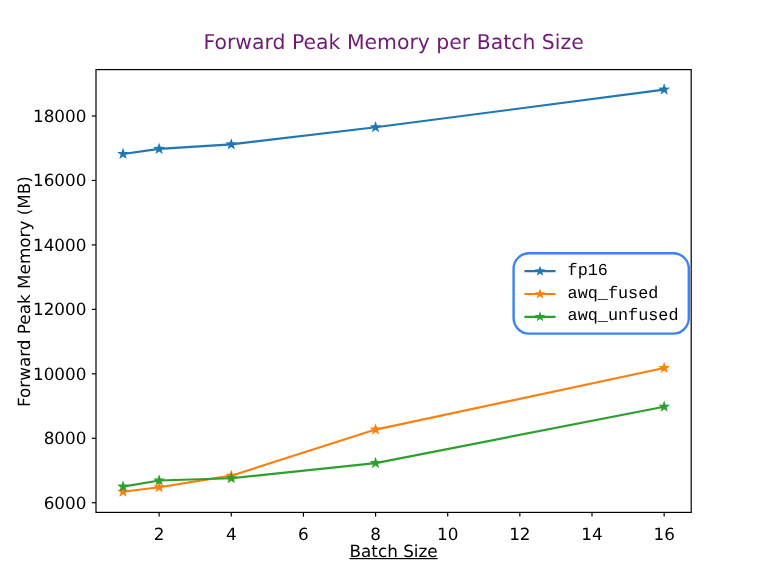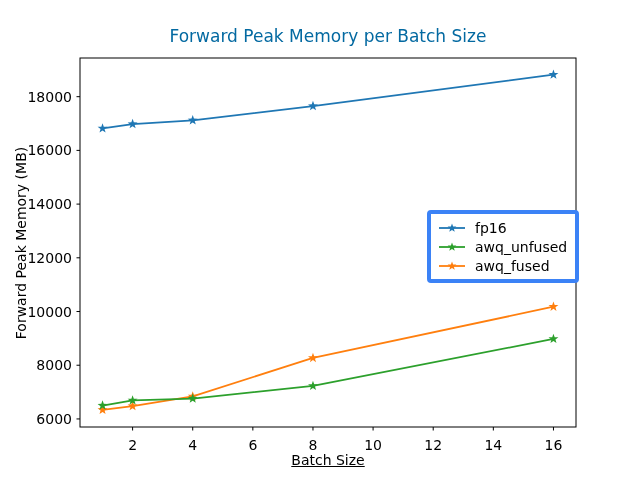--- a/index.html
+++ b/index.html
@@ -20,21 +20,21 @@
     left: 0;
     top: 0;
   }
   #chart-title {
     position: absolute;
     left: 80px;
     top: 26px;
     width: 496px;
     text-align: center;
     font-size: 17px;
-    color: #0369a1;
+    color: #701a75;
     white-space: nowrap;
   }
   #y-axis-label {
     position: absolute;
     left: 21px;
     top: 243px;
     transform: translate(-50%, -50%) rotate(-90deg);
     font-size: 14px;
     color: #000000;
     white-space: nowrap;
@@ -47,26 +47,27 @@
     text-align: center;
     font-size: 14px;
     color: #000000;
     text-decoration: underline;
   }
   #legend {
     position: absolute;
     left: 427px;
     top: 210px;
     background: rgba(255,255,255,0.8);
-    border: 4px solid #3b82f6;
-    border-radius: 4px;
+    border: 2px solid #3b82f6;
+    border-radius: 14px;
     padding: 4px 8px 4px 7px;
     display: flex;
     flex-direction: column;
     justify-content: center;
+    font-family: Liberation Mono, monospace;
   }
   .legend-row {
     display: flex;
     align-items: center;
     height: 19px;
   }
   .legend-label {
     margin-left: 9px;
     font-size: 14px;
     color: #000000;
@@ -138,26 +139,26 @@
   <div id="legend">
       <div class="legend-row">
         <svg width="28" height="14">
           <line x1="1" y1="7" x2="27" y2="7" stroke="#1f77b4" stroke-width="1.8"></line>
           <path d="M14.00,2.40L15.12,5.46L18.37,5.58L15.81,7.59L16.70,10.72L14.00,8.90L11.30,10.72L12.19,7.59L9.63,5.58L12.88,5.46Z" fill="#1f77b4"></path>
         </svg>
         <span class="legend-label">fp16</span>
       </div>
       <div class="legend-row">
         <svg width="28" height="14">
+          <line x1="1" y1="7" x2="27" y2="7" stroke="#ff7f0e" stroke-width="1.8"></line>
+          <path d="M14.00,2.40L15.12,5.46L18.37,5.58L15.81,7.59L16.70,10.72L14.00,8.90L11.30,10.72L12.19,7.59L9.63,5.58L12.88,5.46Z" fill="#ff7f0e"></path>
+        </svg>
+        <span class="legend-label">awq_fused</span>
+      </div>
+      <div class="legend-row">
+        <svg width="28" height="14">
           <line x1="1" y1="7" x2="27" y2="7" stroke="#2ca02c" stroke-width="1.8"></line>
           <path d="M14.00,2.40L15.12,5.46L18.37,5.58L15.81,7.59L16.70,10.72L14.00,8.90L11.30,10.72L12.19,7.59L9.63,5.58L12.88,5.46Z" fill="#2ca02c"></path>
         </svg>
         <span class="legend-label">awq_unfused</span>
       </div>
-      <div class="legend-row">
-        <svg width="28" height="14">
-          <line x1="1" y1="7" x2="27" y2="7" stroke="#ff7f0e" stroke-width="1.8"></line>
-          <path d="M14.00,2.40L15.12,5.46L18.37,5.58L15.81,7.59L16.70,10.72L14.00,8.90L11.30,10.72L12.19,7.59L9.63,5.58L12.88,5.46Z" fill="#ff7f0e"></path>
-        </svg>
-        <span class="legend-label">awq_fused</span>
-      </div>
     </div>
 </div>
 
 </body></html>

